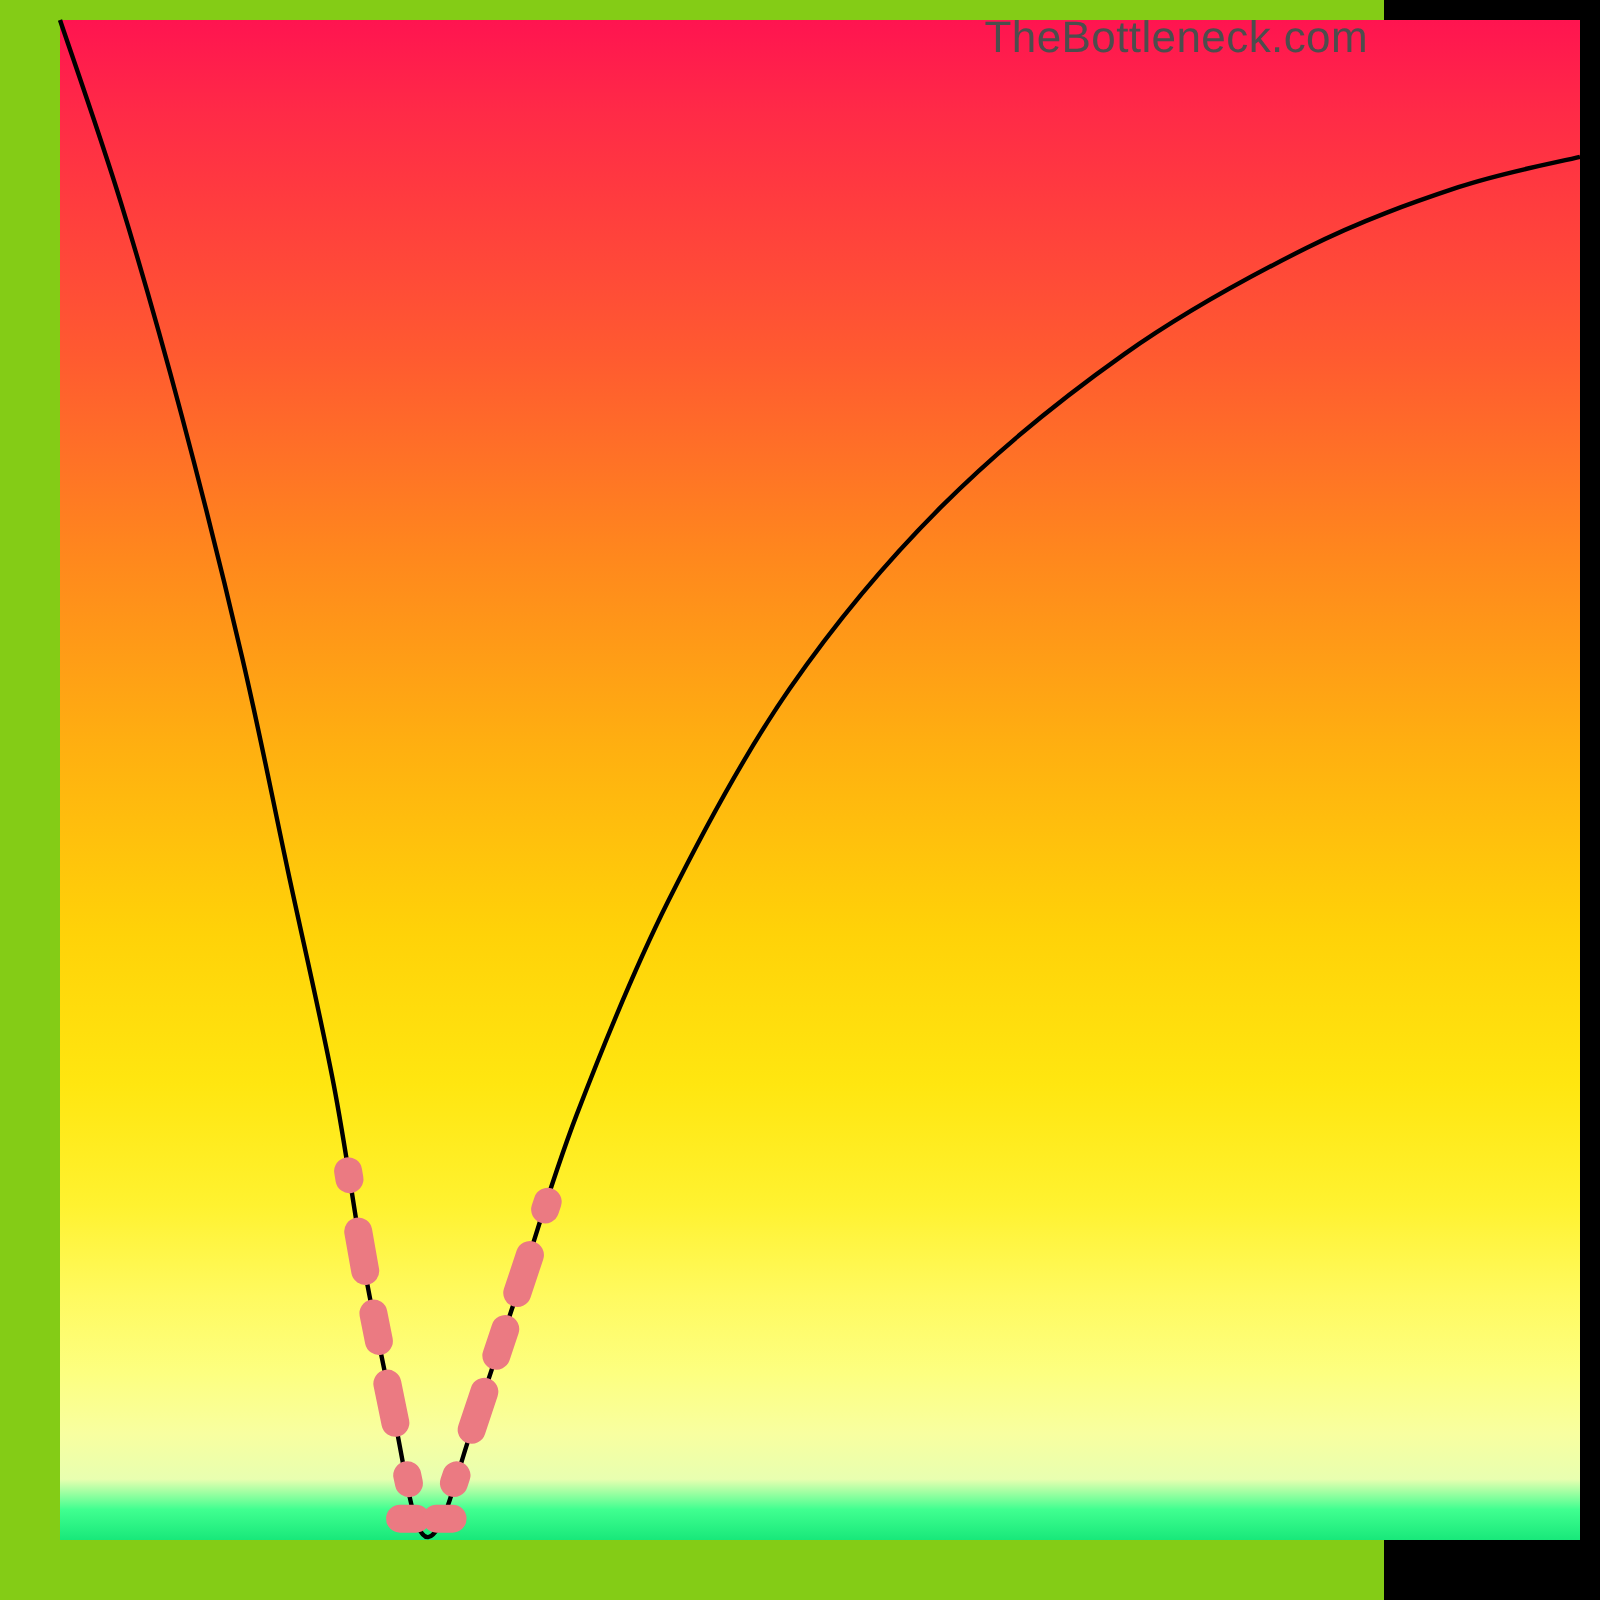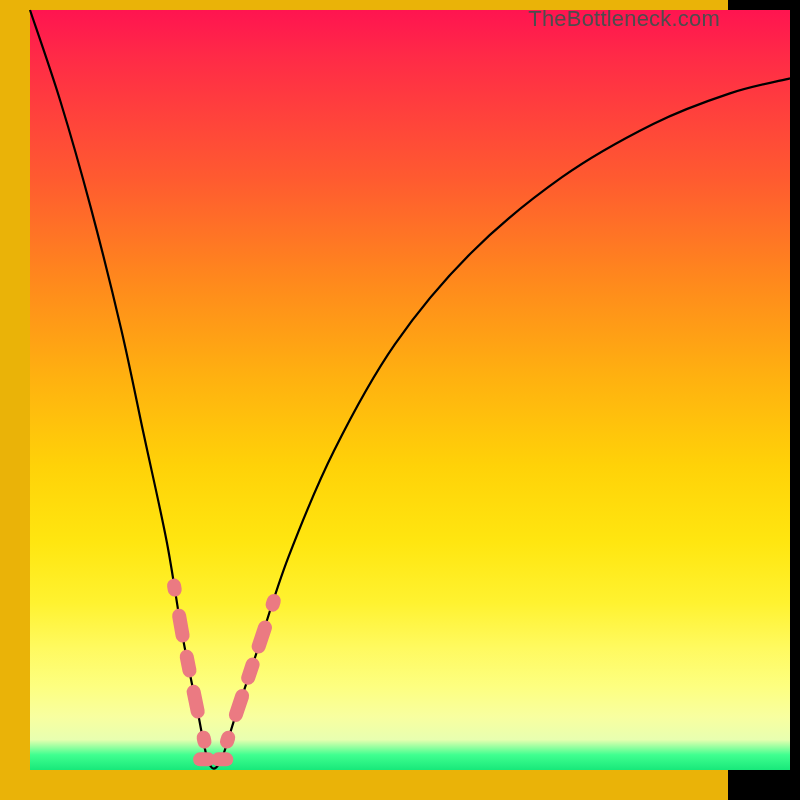--- a/index.html
+++ b/index.html
@@ -9,22 +9,21 @@
     height: 800px;
     overflow: hidden;
     background: #000;
     font-family: Arial, Helvetica, sans-serif;
   }
   .frame {
     position: absolute;
     left: 0; top: 0;
     width: 692px;
     height: 800px;
-    background: #eab308;
-    padding-left: 36px;
+    background: #84cc16;
   }
   .plot {
     position: absolute;
     left: 30px;
     top: 10px;
     width: 760px;
     height: 760px;
     
     background: linear-gradient(
       to bottom,

